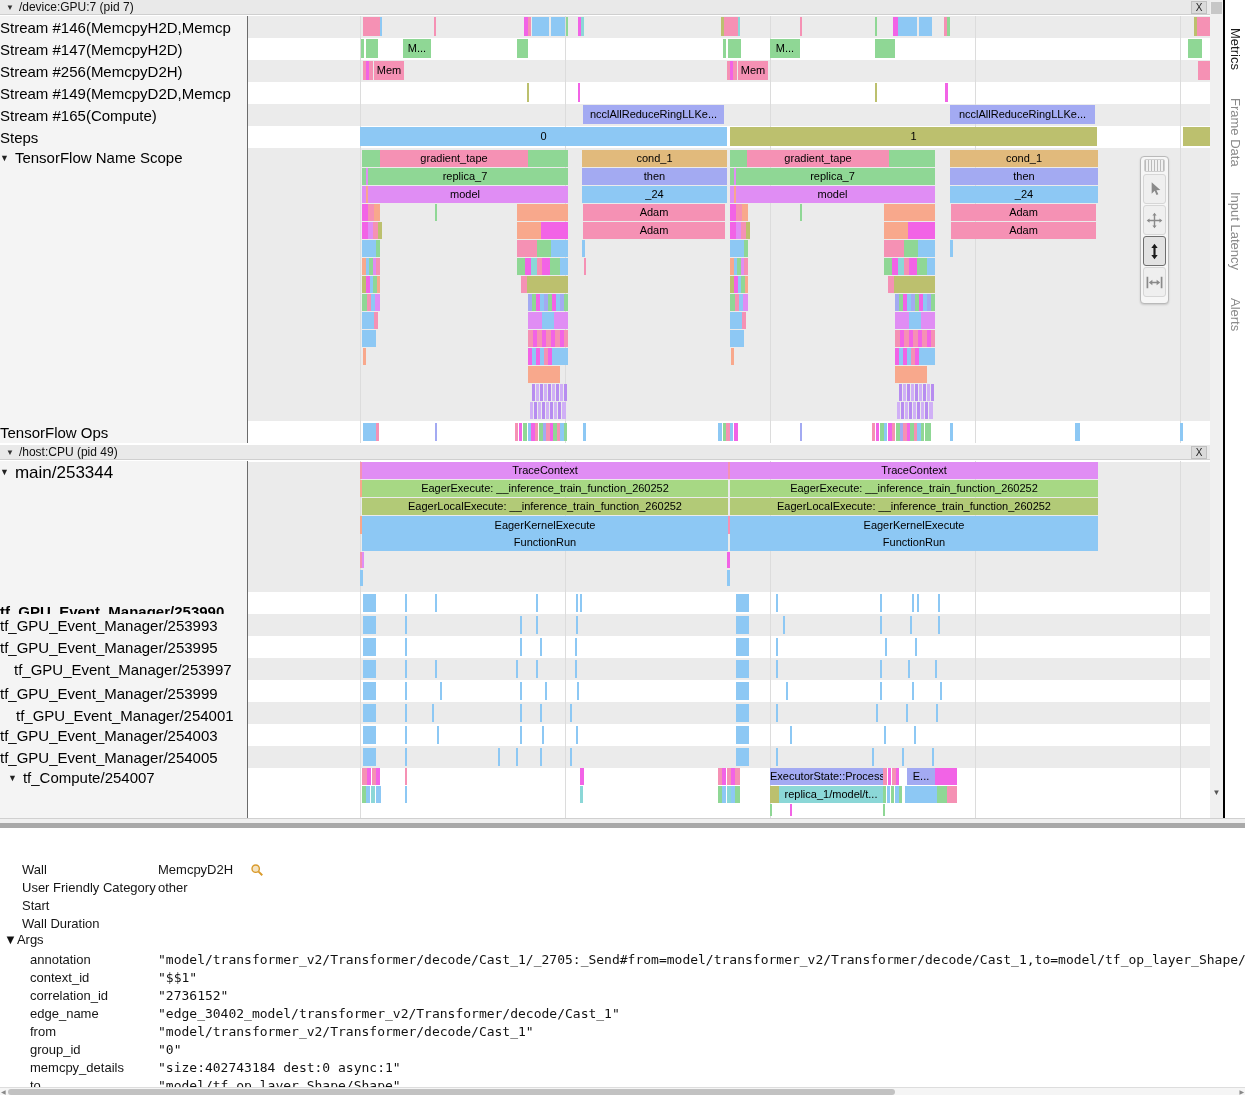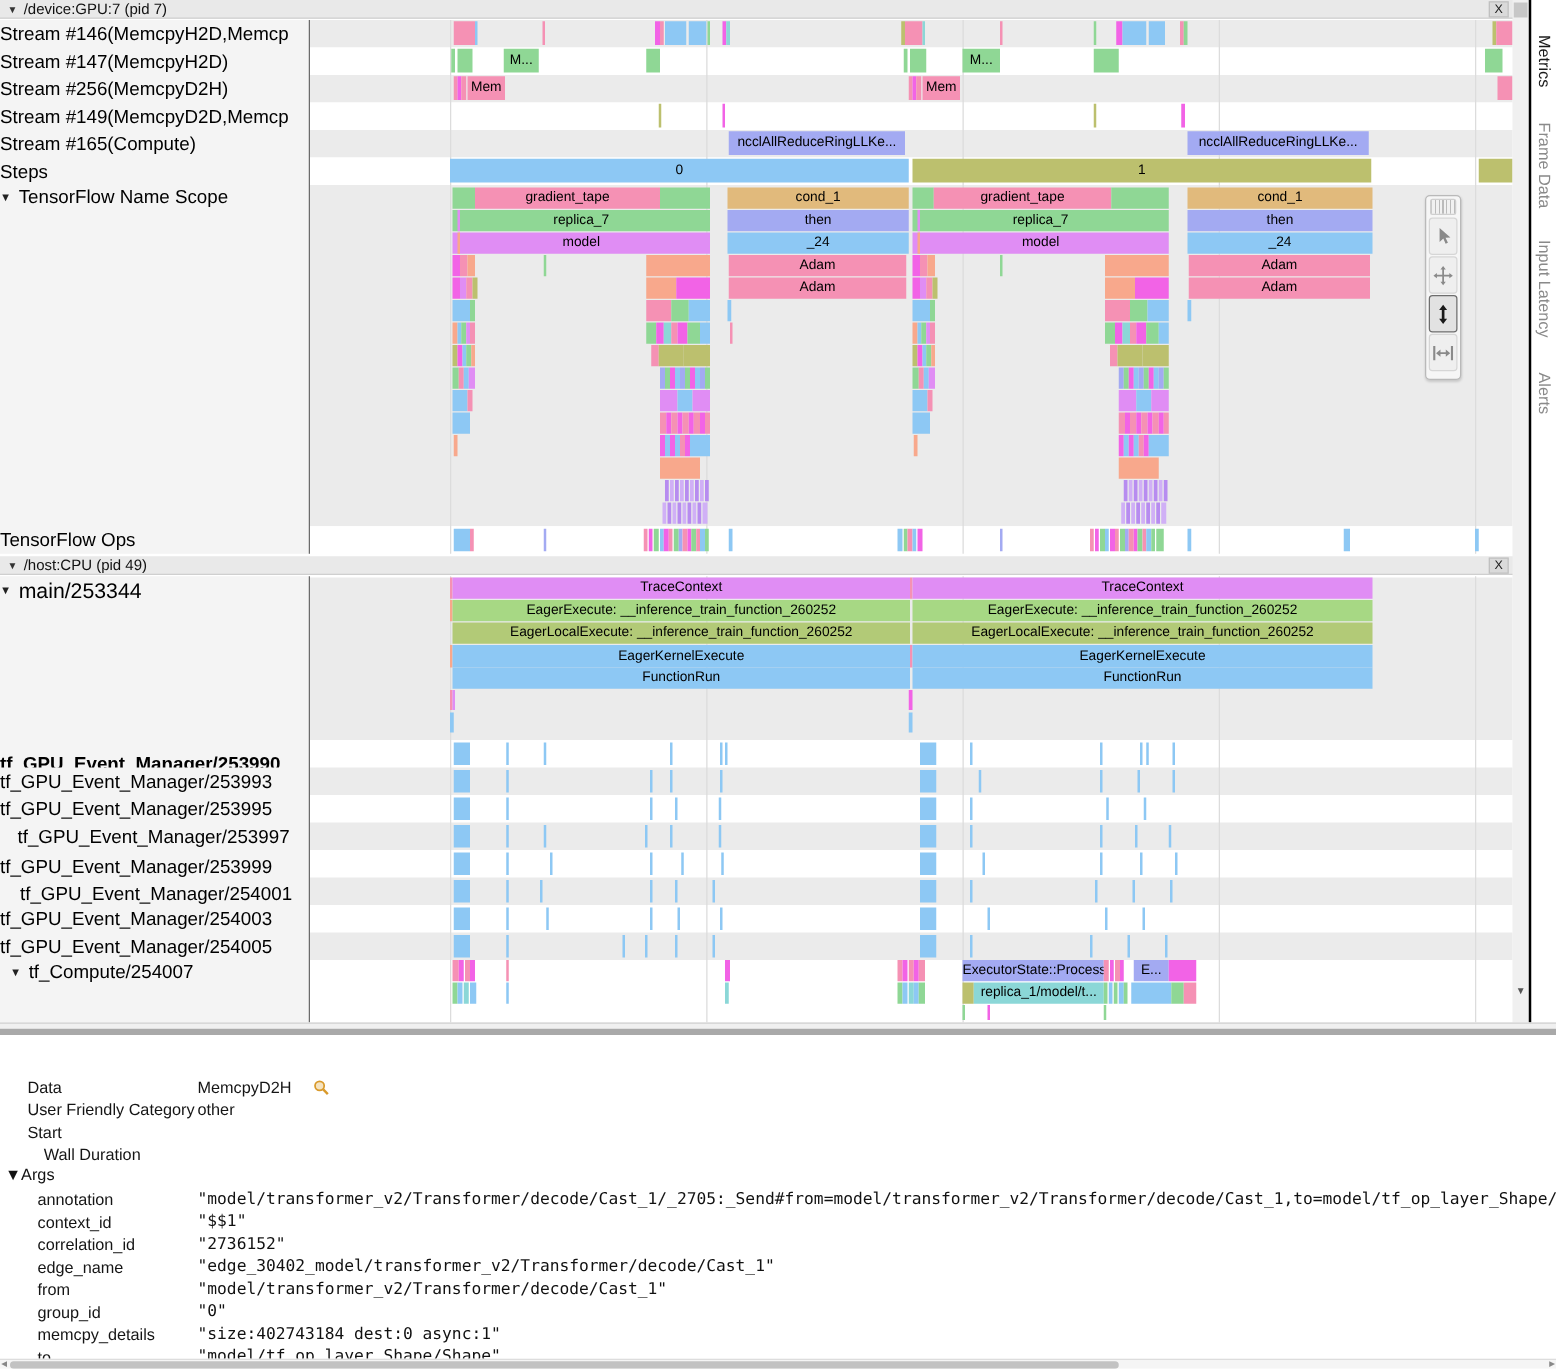--- a/index.html
+++ b/index.html
@@ -664,36 +664,36 @@
     </svg>
   </div>
 </div>
 
 <div id="panel-divider-a"></div>
 <div id="panel-divider-b"></div>
 
 <div id="details">
   <div id="detail-fields">
       <div class="drow" style="top: 34px; left: 0px; width: 1245px; height: 18px;">
-        <div class="dkey">Data</div>
+        <div class="dkey">Wall</div>
         <div class="dval">MemcpyD2H</div>
         <div style="position: absolute; left: 250px; top: 1px;"><svg width="14" height="14" viewBox="0 0 16 16">
             <circle cx="6.5" cy="6.5" r="4.2" fill="#f5e3c0" stroke="#d99a2b" stroke-width="1.6"></circle>
             <line x1="9.8" y1="9.8" x2="14" y2="14" stroke="#d99a2b" stroke-width="2.2"></line>
           </svg></div>
       </div>
       <div class="drow" style="top: 52px; left: 0px; width: 1245px; height: 18px;">
         <div class="dkey">User Friendly Category</div>
         <div class="dval">other</div>
       </div>
       <div class="drow" style="top: 70px; left: 0px; width: 1245px; height: 18px;">
         <div class="dkey">Start</div>
         <div class="dval"></div>
       </div>
-      <div class="drow" style="top: 88px; left: 13px; width: 1230px; height: 18px;">
+      <div class="drow" style="top: 88px; left: 0px; width: 1230px; height: 18px;">
         <div class="dkey">Wall Duration</div>
         <div class="dval"></div>
       </div>
     </div>
   <div id="args-toggle" style="top:104px;"><span class="tri">▼</span><span>Args</span></div>
   <div id="args-rows">
       <div style="position: absolute; top: 124px; left: 0px; width: 1245px; height: 18px; overflow: hidden;">
         <div class="akey">annotation</div>
         <div class="aval">"model/transformer_v2/Transformer/decode/Cast_1/_2705:_Send#from=model/transformer_v2/Transformer/decode/Cast_1,to=model/tf_op_layer_Shape/Shape#::#edg</div>
       </div>

